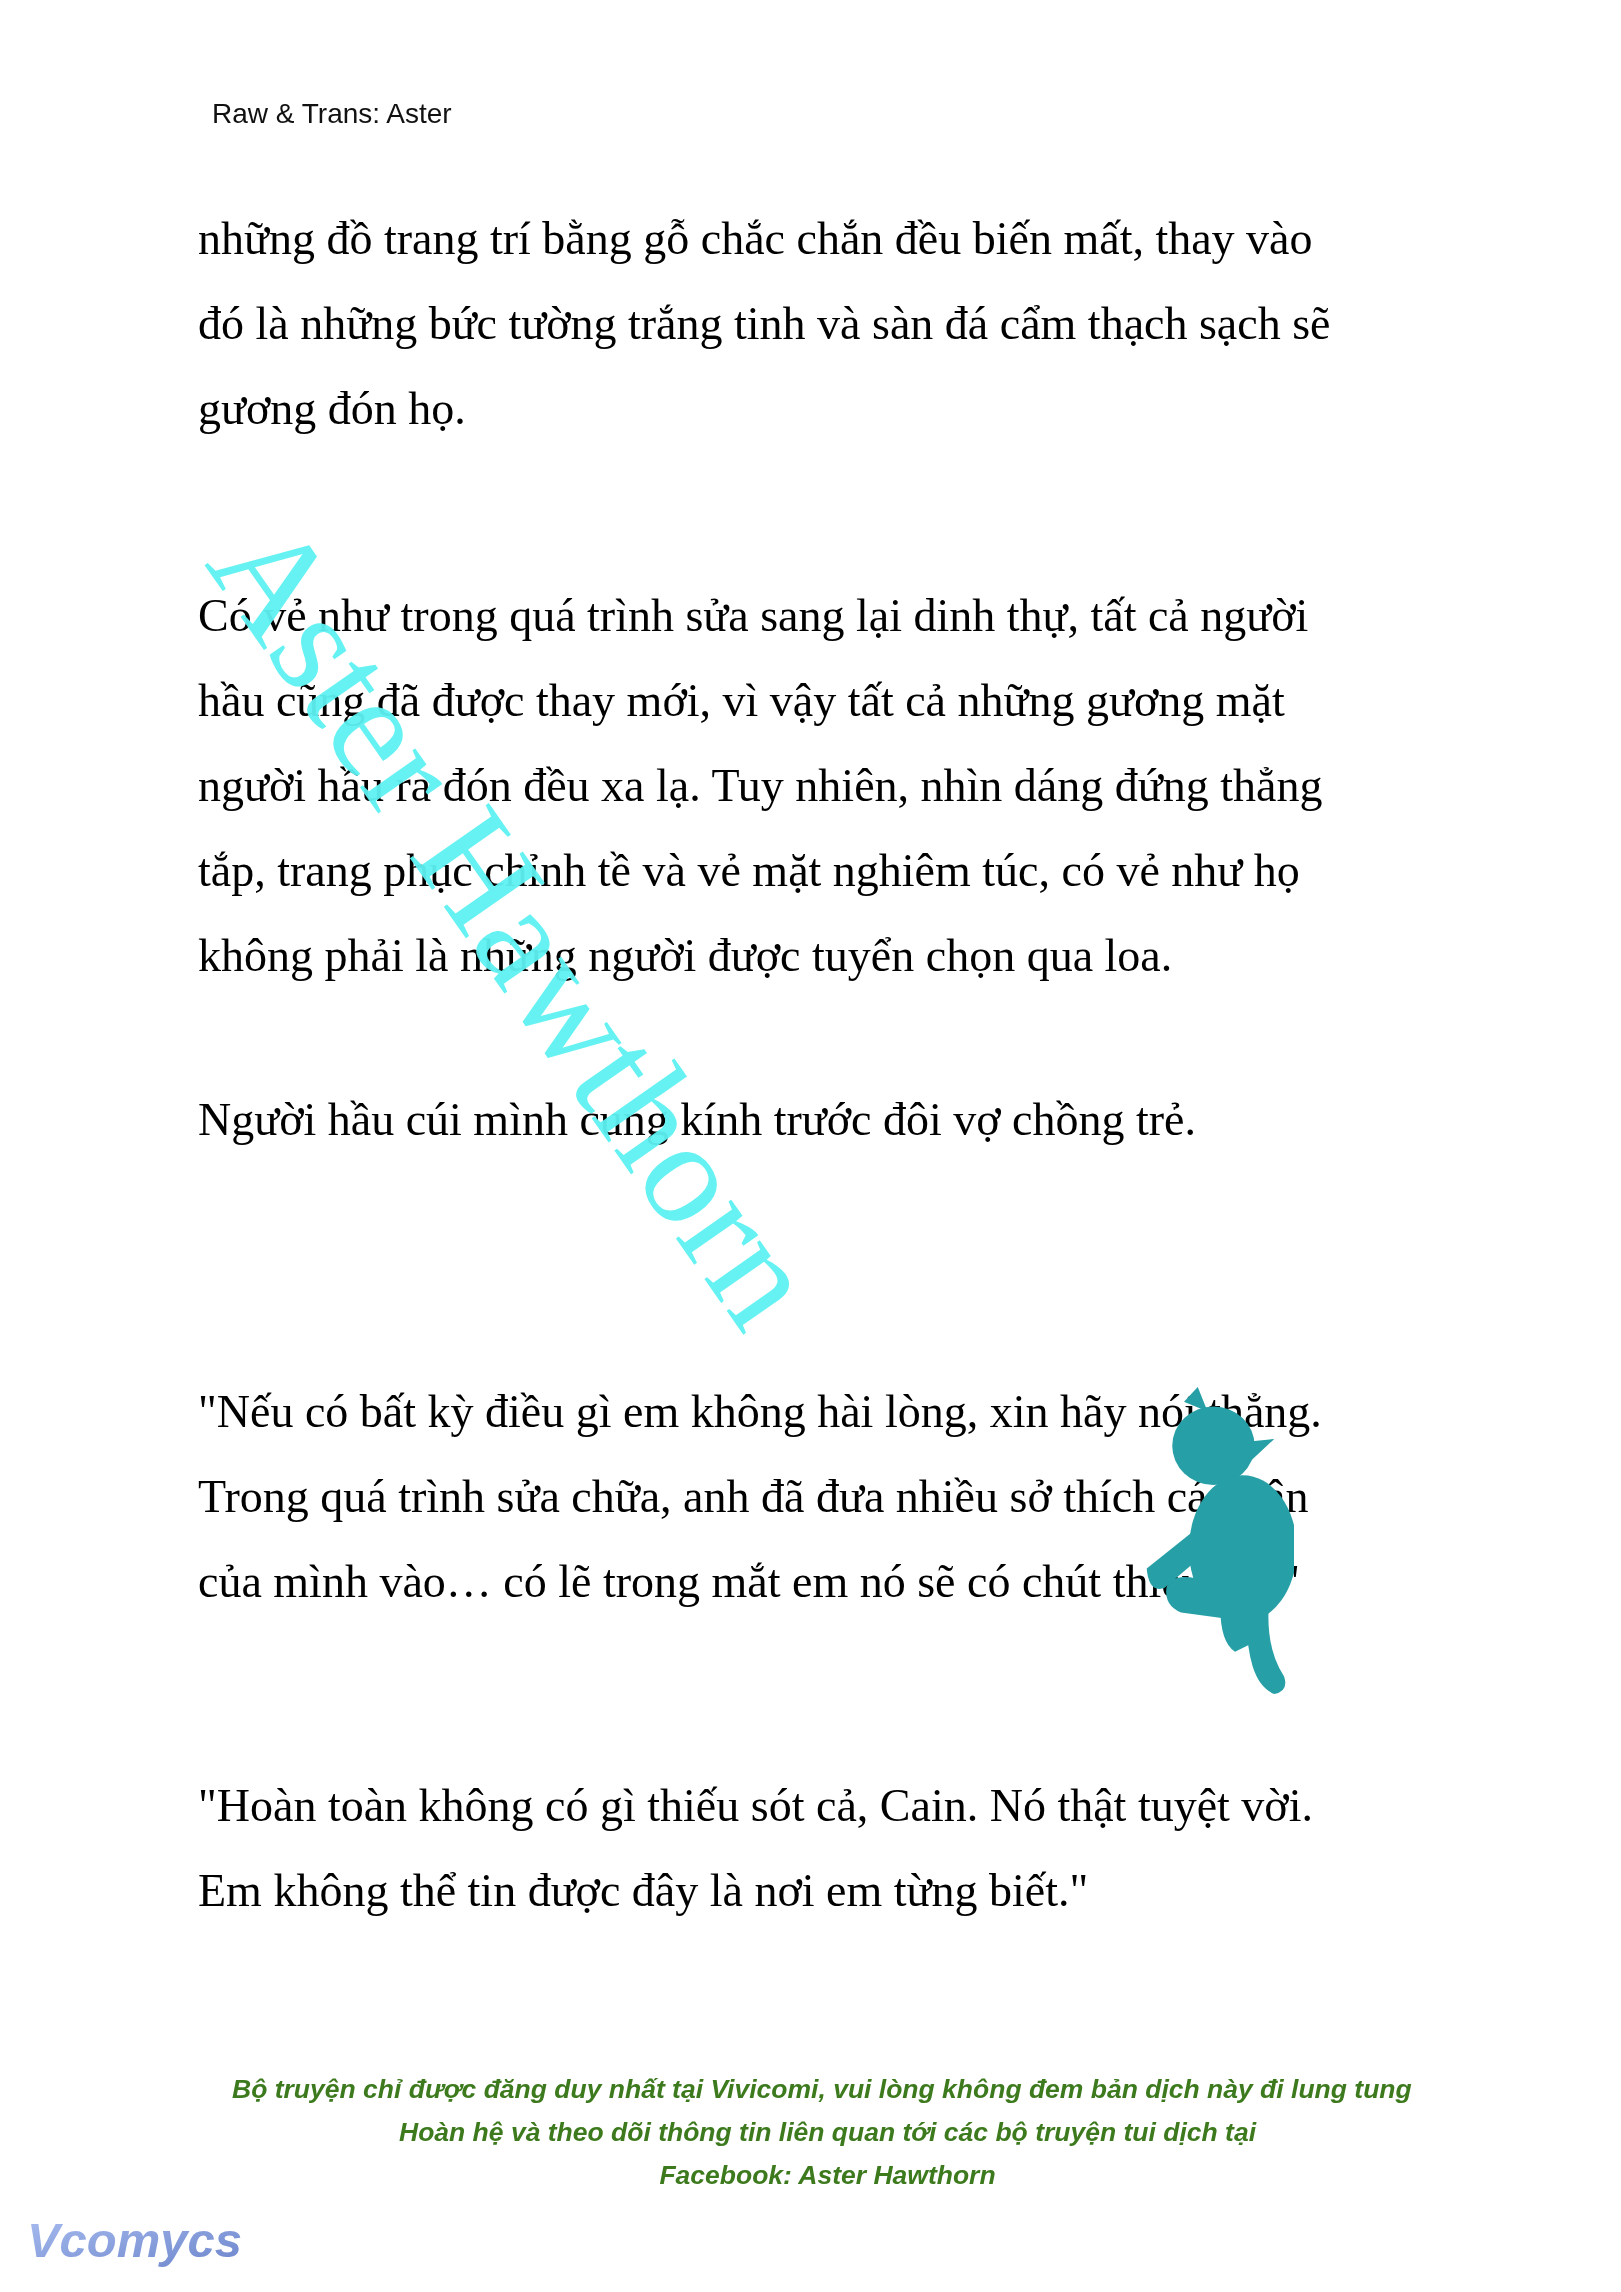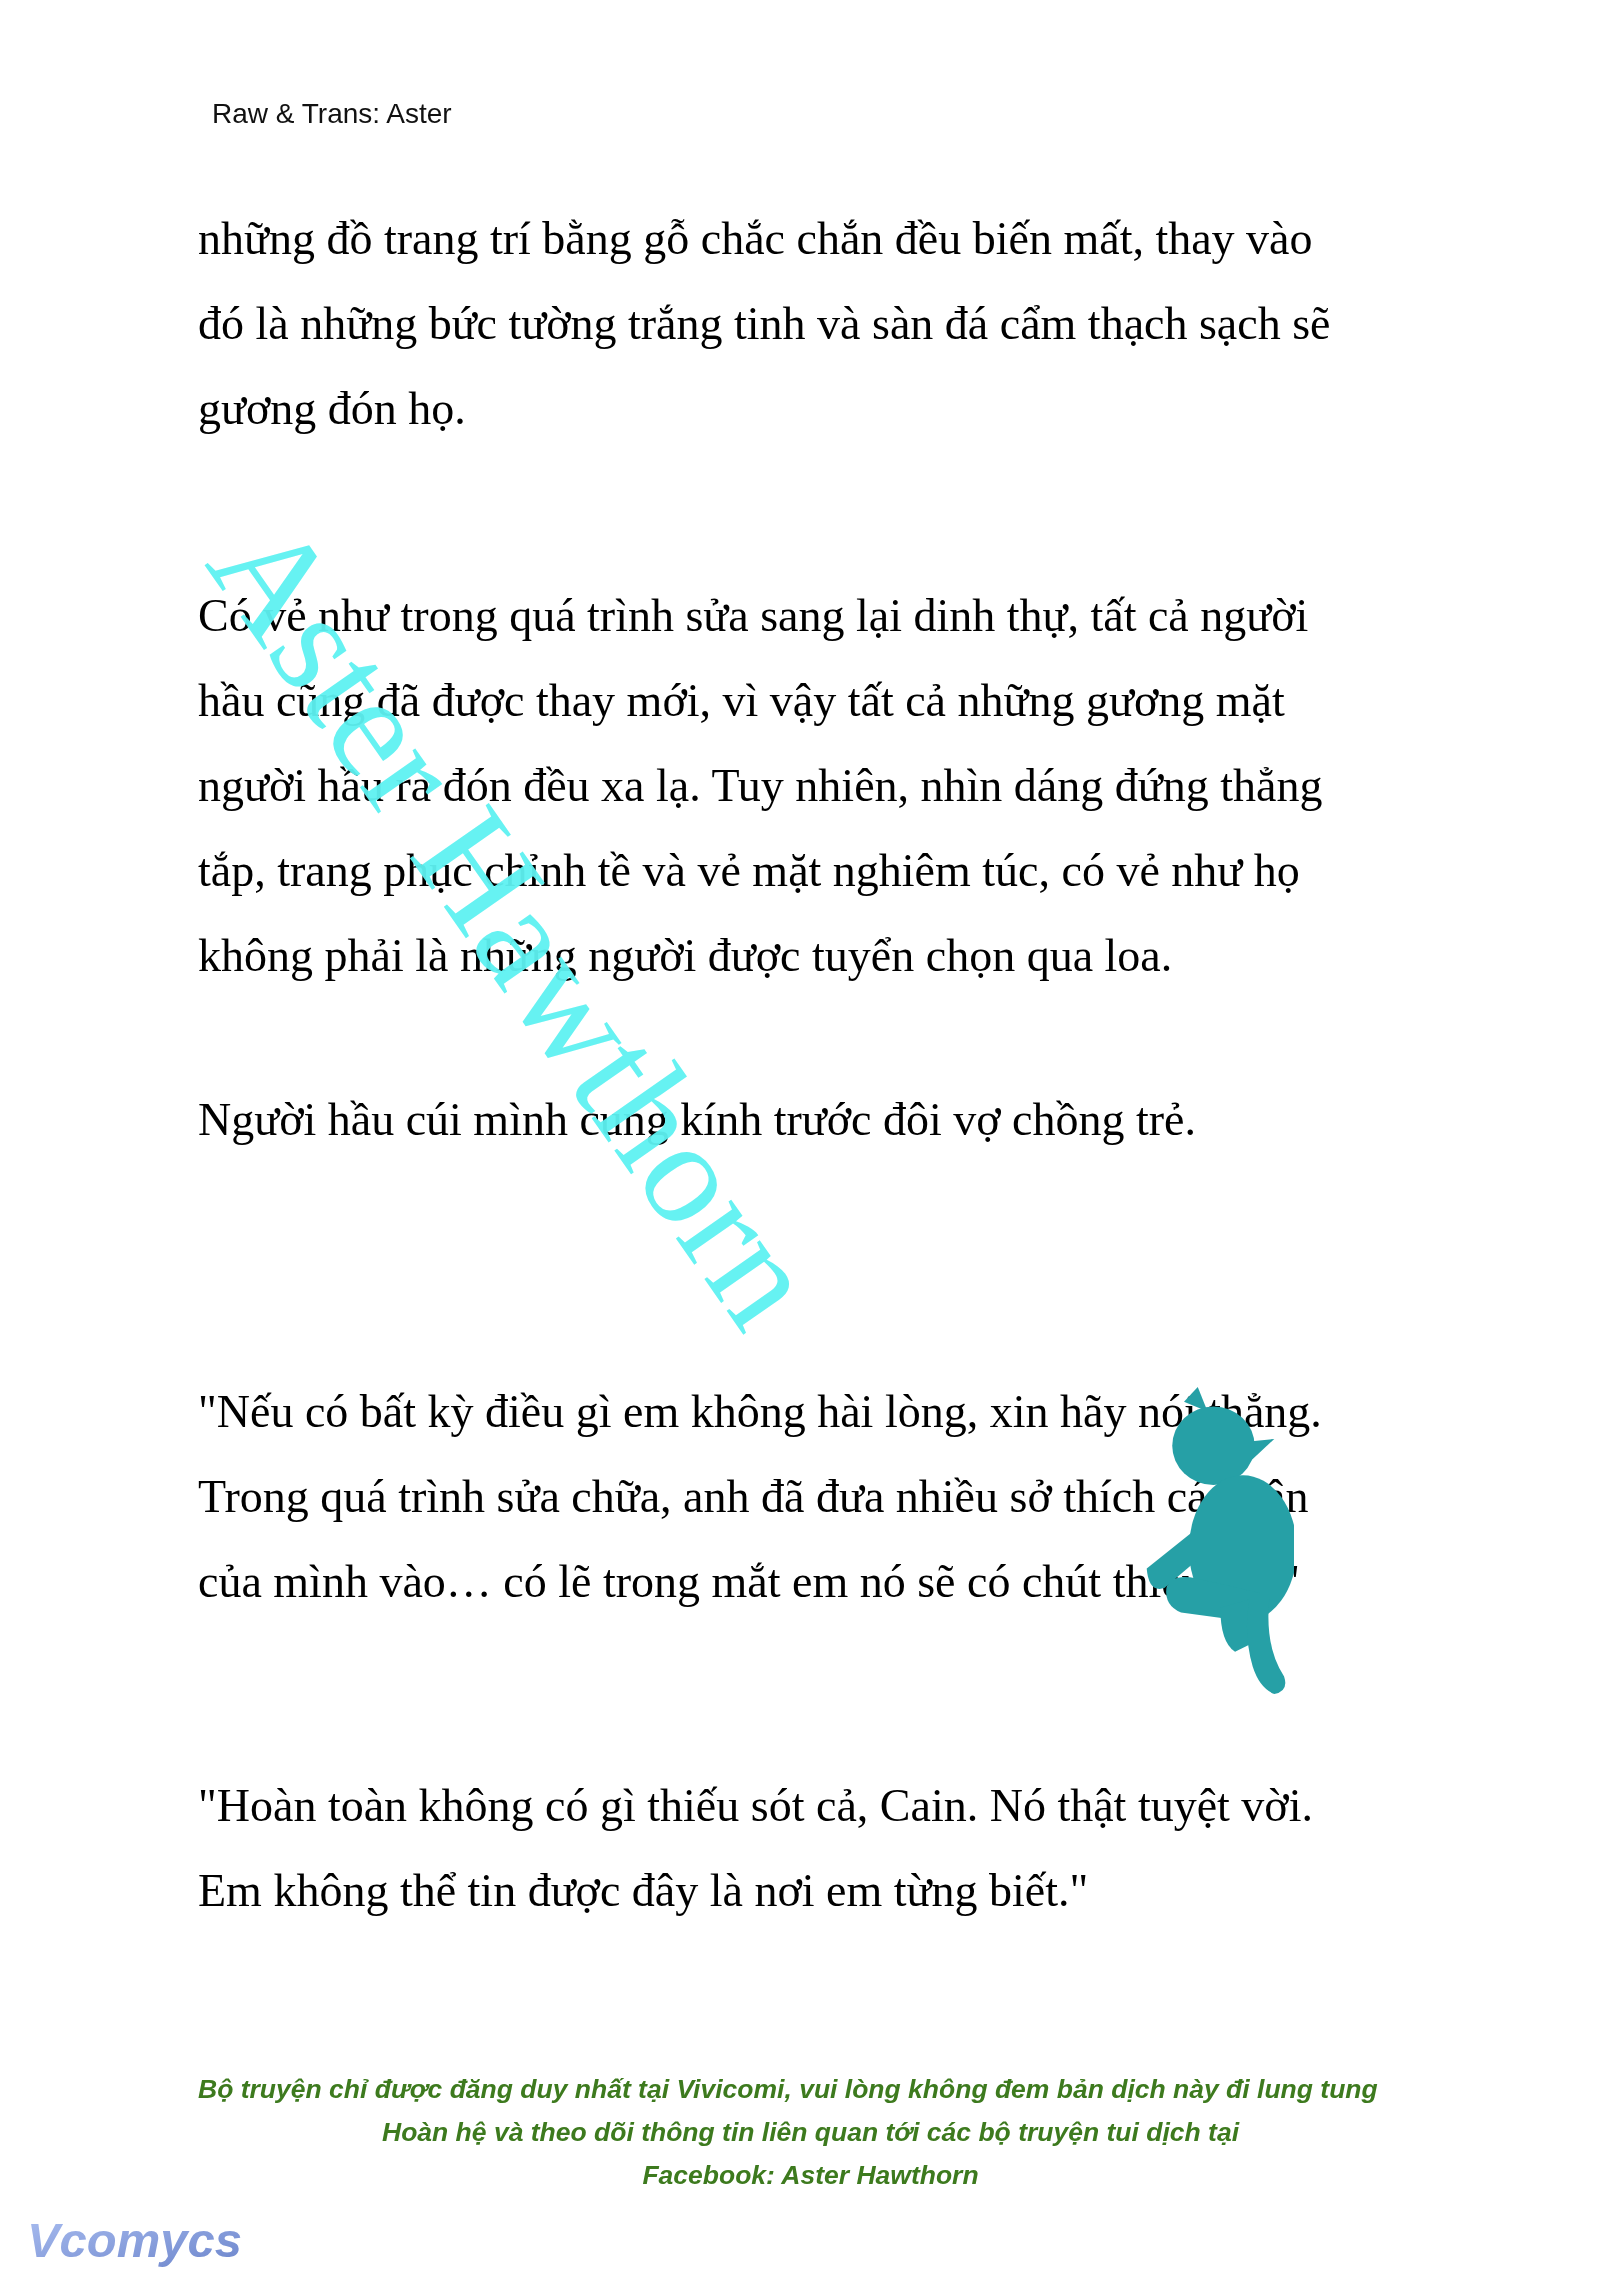--- a/index.html
+++ b/index.html
@@ -13,21 +13,21 @@
     position: absolute; left: 198px; width: 1274px;
     font-family: "Liberation Serif", serif; font-size: 46px; color: #000;
     line-height: 85px; white-space: nowrap;
   }
   .line { display: block; height: 85px; }
   .footer {
     position: absolute; left: 0; width: 1621px; top: 2068px;
     font-family: "Liberation Sans", sans-serif; font-style: italic; font-weight: bold;
     font-size: 26.5px; color: #3d7a1e; text-align: center; line-height: 43px;
   }
-  .footer .fline { display: block; }
+  .footer .fline { display: block; margin-left: 34px; }
   .footer .fline.first { text-align: left; padding-left: 198px; }
   .watermark {
     position: absolute; left: 225px; top: 549px;
     font-family: "Liberation Serif", serif; font-size: 147px; color: #5ef2f2;
     transform-origin: 0 0; transform: rotate(55deg) translate(0,-108px);
     white-space: nowrap; opacity: 0.95; pointer-events: none;
   }
   .cat { position: absolute; left: 1127px; top: 1382px; width: 167px; height: 314px; }
   .logo { position: absolute; left: 24.5px; top: 2210px; width: 235px; height: 69px; }
 </style>

